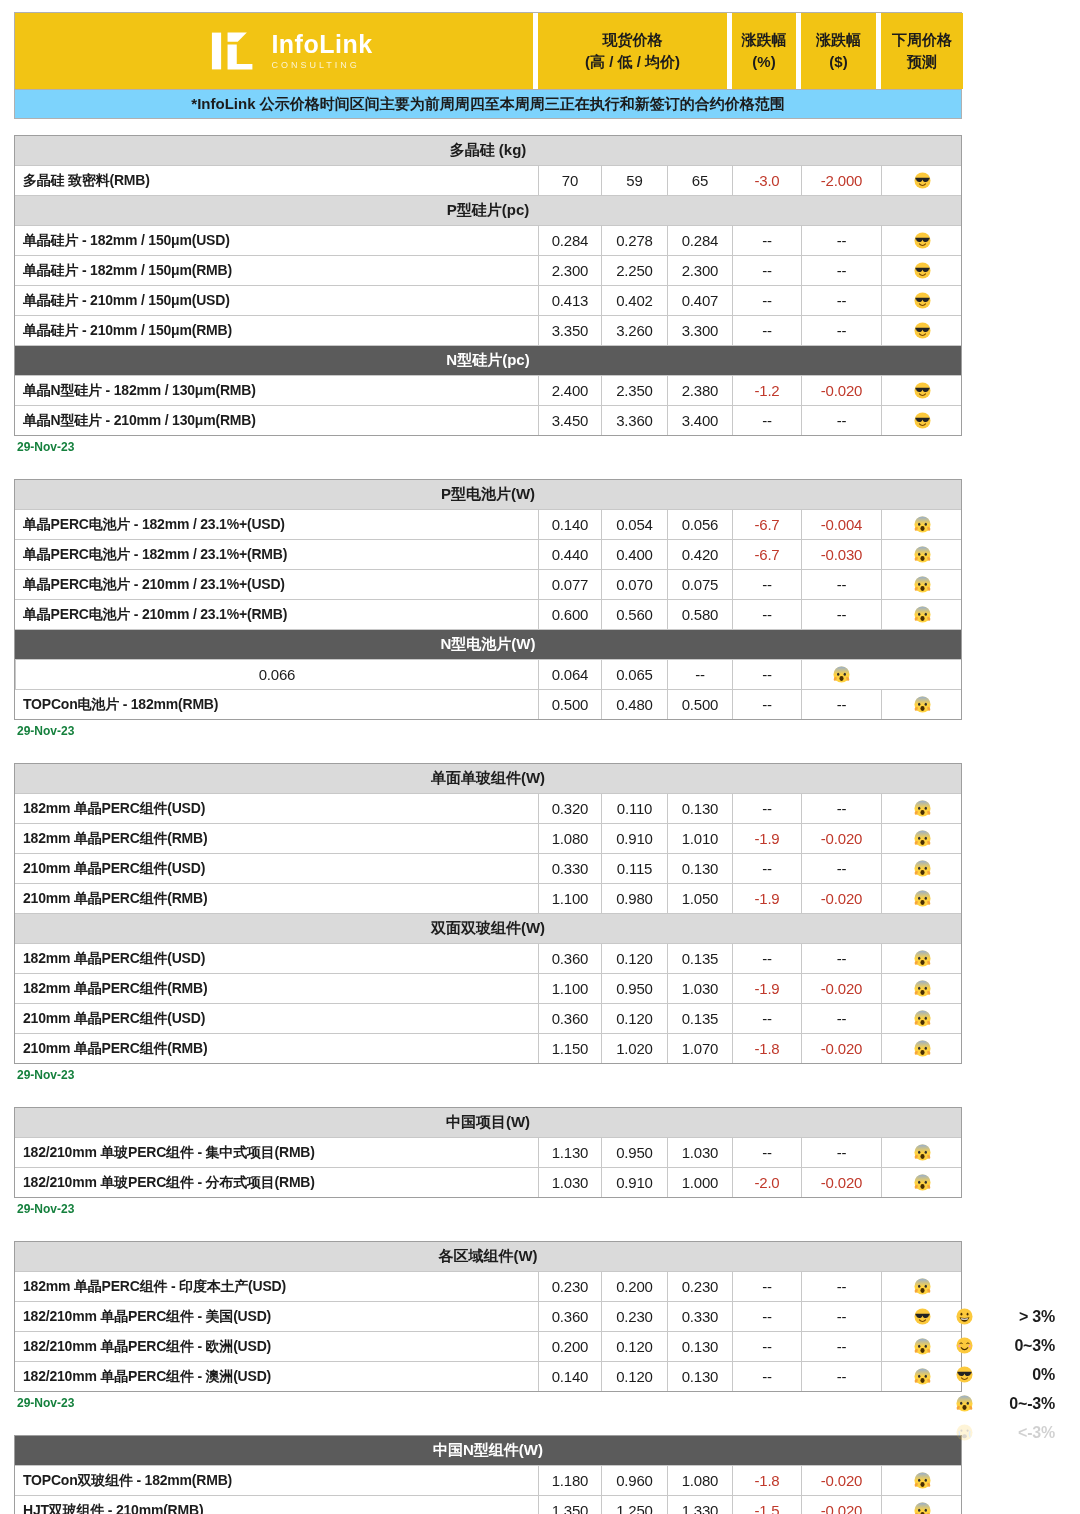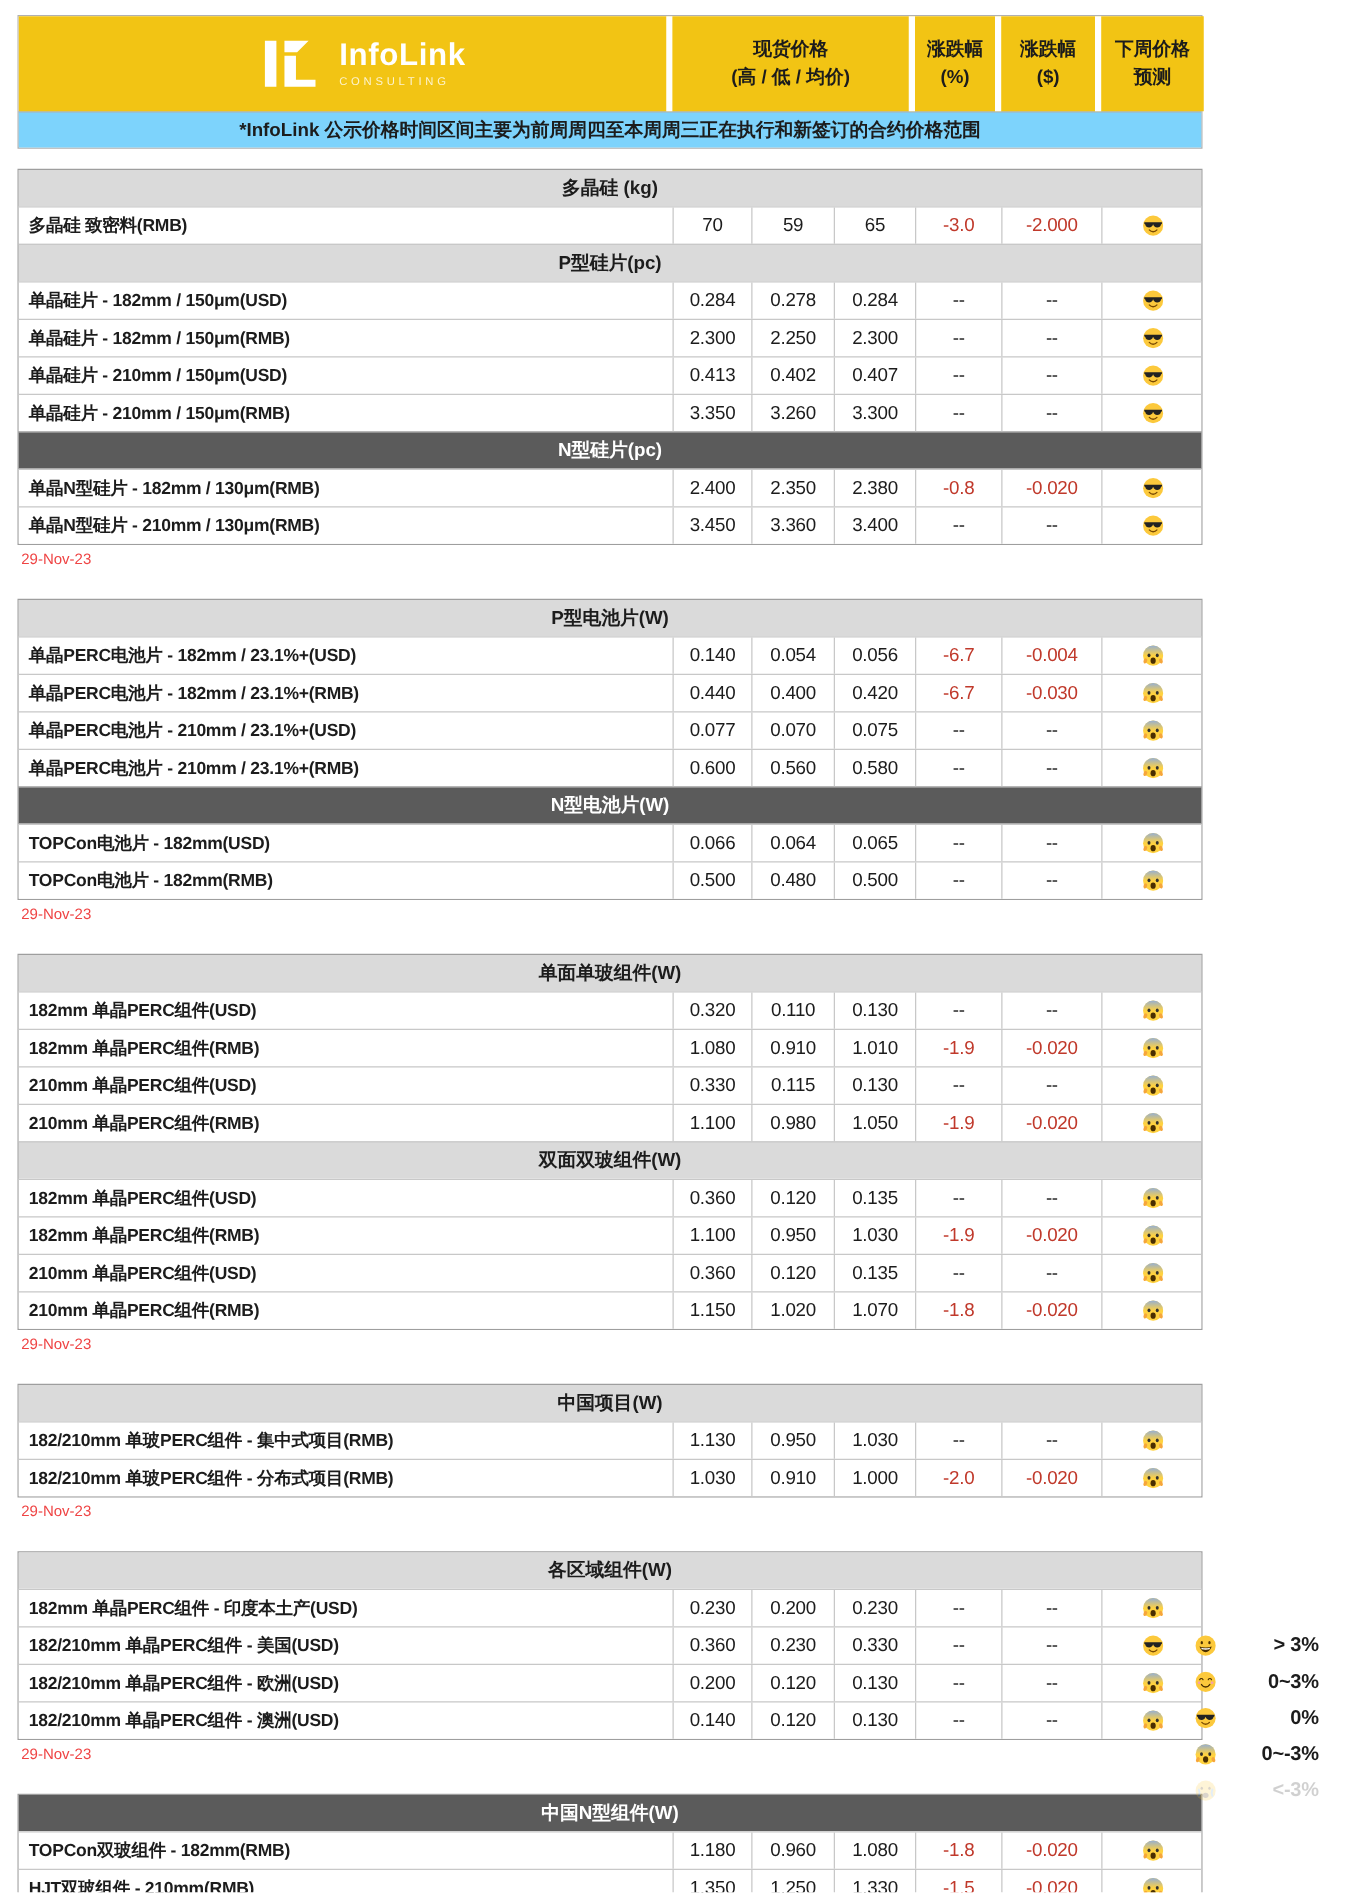--- a/index.html
+++ b/index.html
@@ -32,21 +32,21 @@
   .trow { display:grid; grid-template-columns:523px 63px 66px 65px 69px 80px 82px; height:29px; background:#fff; }
   .trow > div { box-sizing:border-box; display:flex; align-items:center; justify-content:center;
                 font-size:15px; letter-spacing:-0.2px; }
   .trow .c-name { justify-content:flex-start; padding-left:8px; font-weight:bold; font-size:14px; }
   .trow .c-high,.trow .c-low,.trow .c-avg,.trow .c-pct,.trow .c-usd,.trow .c-emoji
         { border-left:1px solid #C8C8C8; }
   .ptable > div { border-top:1px solid #C8C8C8; }
   .ptable > div:first-child { border-top:none; }
   .neg { color:#C0392B; }
   .emoji { width:17px; height:17px; display:block; }
-  .tstamp { height:27px; color:#ef4444; font-size:12px; padding:4px 0 0 3px; box-sizing:border-box; }
+  .tstamp { height:27px; color:#15803d; font-size:12px; padding:4px 0 0 3px; box-sizing:border-box;font-weight:bold; }
 
   
   .legend { position:absolute; left:956px; top:1302px; }
   .litem { height:29px; display:flex; align-items:center; }
   .llabel { display:inline-block; width:76px; text-align:right; font-size:16px; font-weight:bold;
             color:#1c1c1c; letter-spacing:-0.2px; }
   .litem .emoji { margin-right:6px; }
   .litem.faded { opacity:0.2; }
 </style>
 </head>
@@ -156,21 +156,21 @@
                 <use href="#e-cool"></use>
               </svg>
             </div>
           </div>
           <div class="sec dark">N型硅片(pc)</div>
           <div class="trow">
             <div class="c-name">单晶N型硅片 - 182mm / 130μm(RMB)</div>
             <div class="c-high">2.400</div>
             <div class="c-low">2.350</div>
             <div class="c-avg">2.380</div>
-            <div class="c-pct neg">-0.8</div>
+            <div class="c-pct neg">-1.2</div>
             <div class="c-usd neg">-0.020</div>
             <div class="c-emoji">
               <svg class="emoji">
                 <use href="#e-cool"></use>
               </svg>
             </div>
           </div>
           <div class="trow">
             <div class="c-name">单晶N型硅片 - 210mm / 130μm(RMB)</div>
             <div class="c-high">3.450</div>
@@ -235,21 +235,20 @@
             <div class="c-pct">--</div>
             <div class="c-usd">--</div>
             <div class="c-emoji">
               <svg class="emoji">
                 <use href="#e-scream"></use>
               </svg>
             </div>
           </div>
           <div class="sec dark">N型电池片(W)</div>
           <div class="trow">
-            <div class="c-name">TOPCon电池片 - 182mm(USD)</div>
             <div class="c-high">0.066</div>
             <div class="c-low">0.064</div>
             <div class="c-avg">0.065</div>
             <div class="c-pct">--</div>
             <div class="c-usd">--</div>
             <div class="c-emoji">
               <svg class="emoji">
                 <use href="#e-scream"></use>
               </svg>
             </div>

